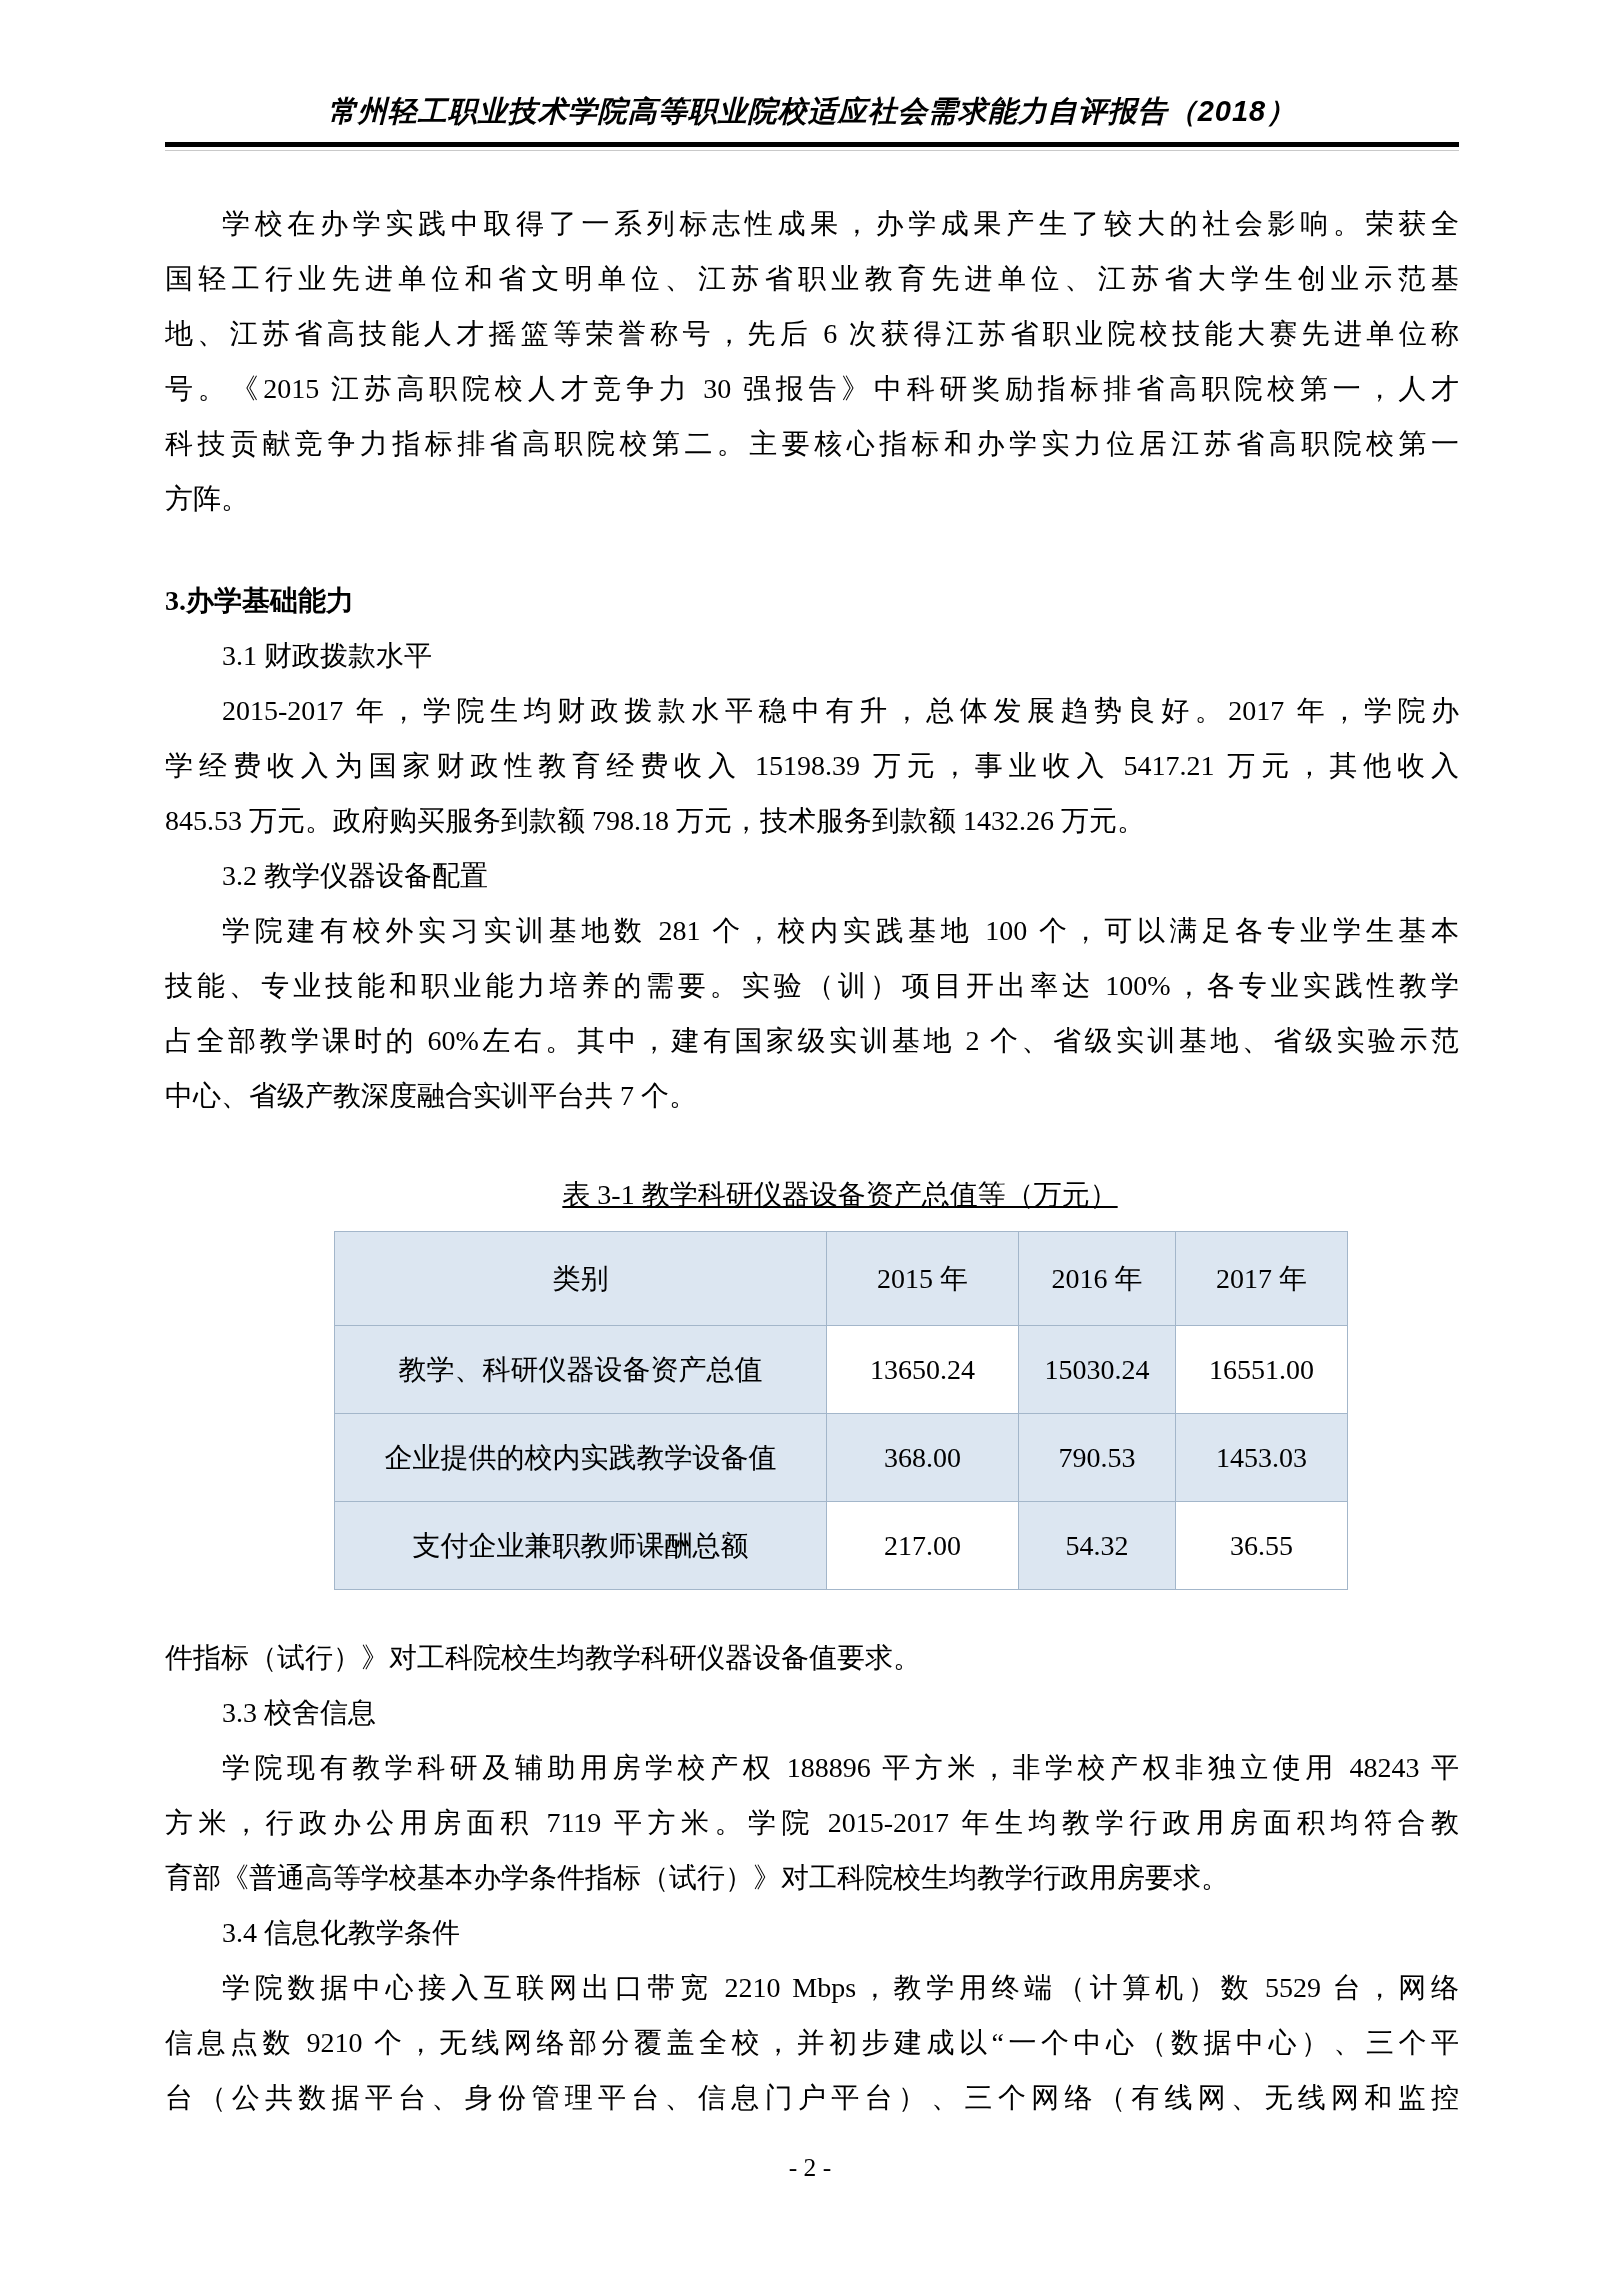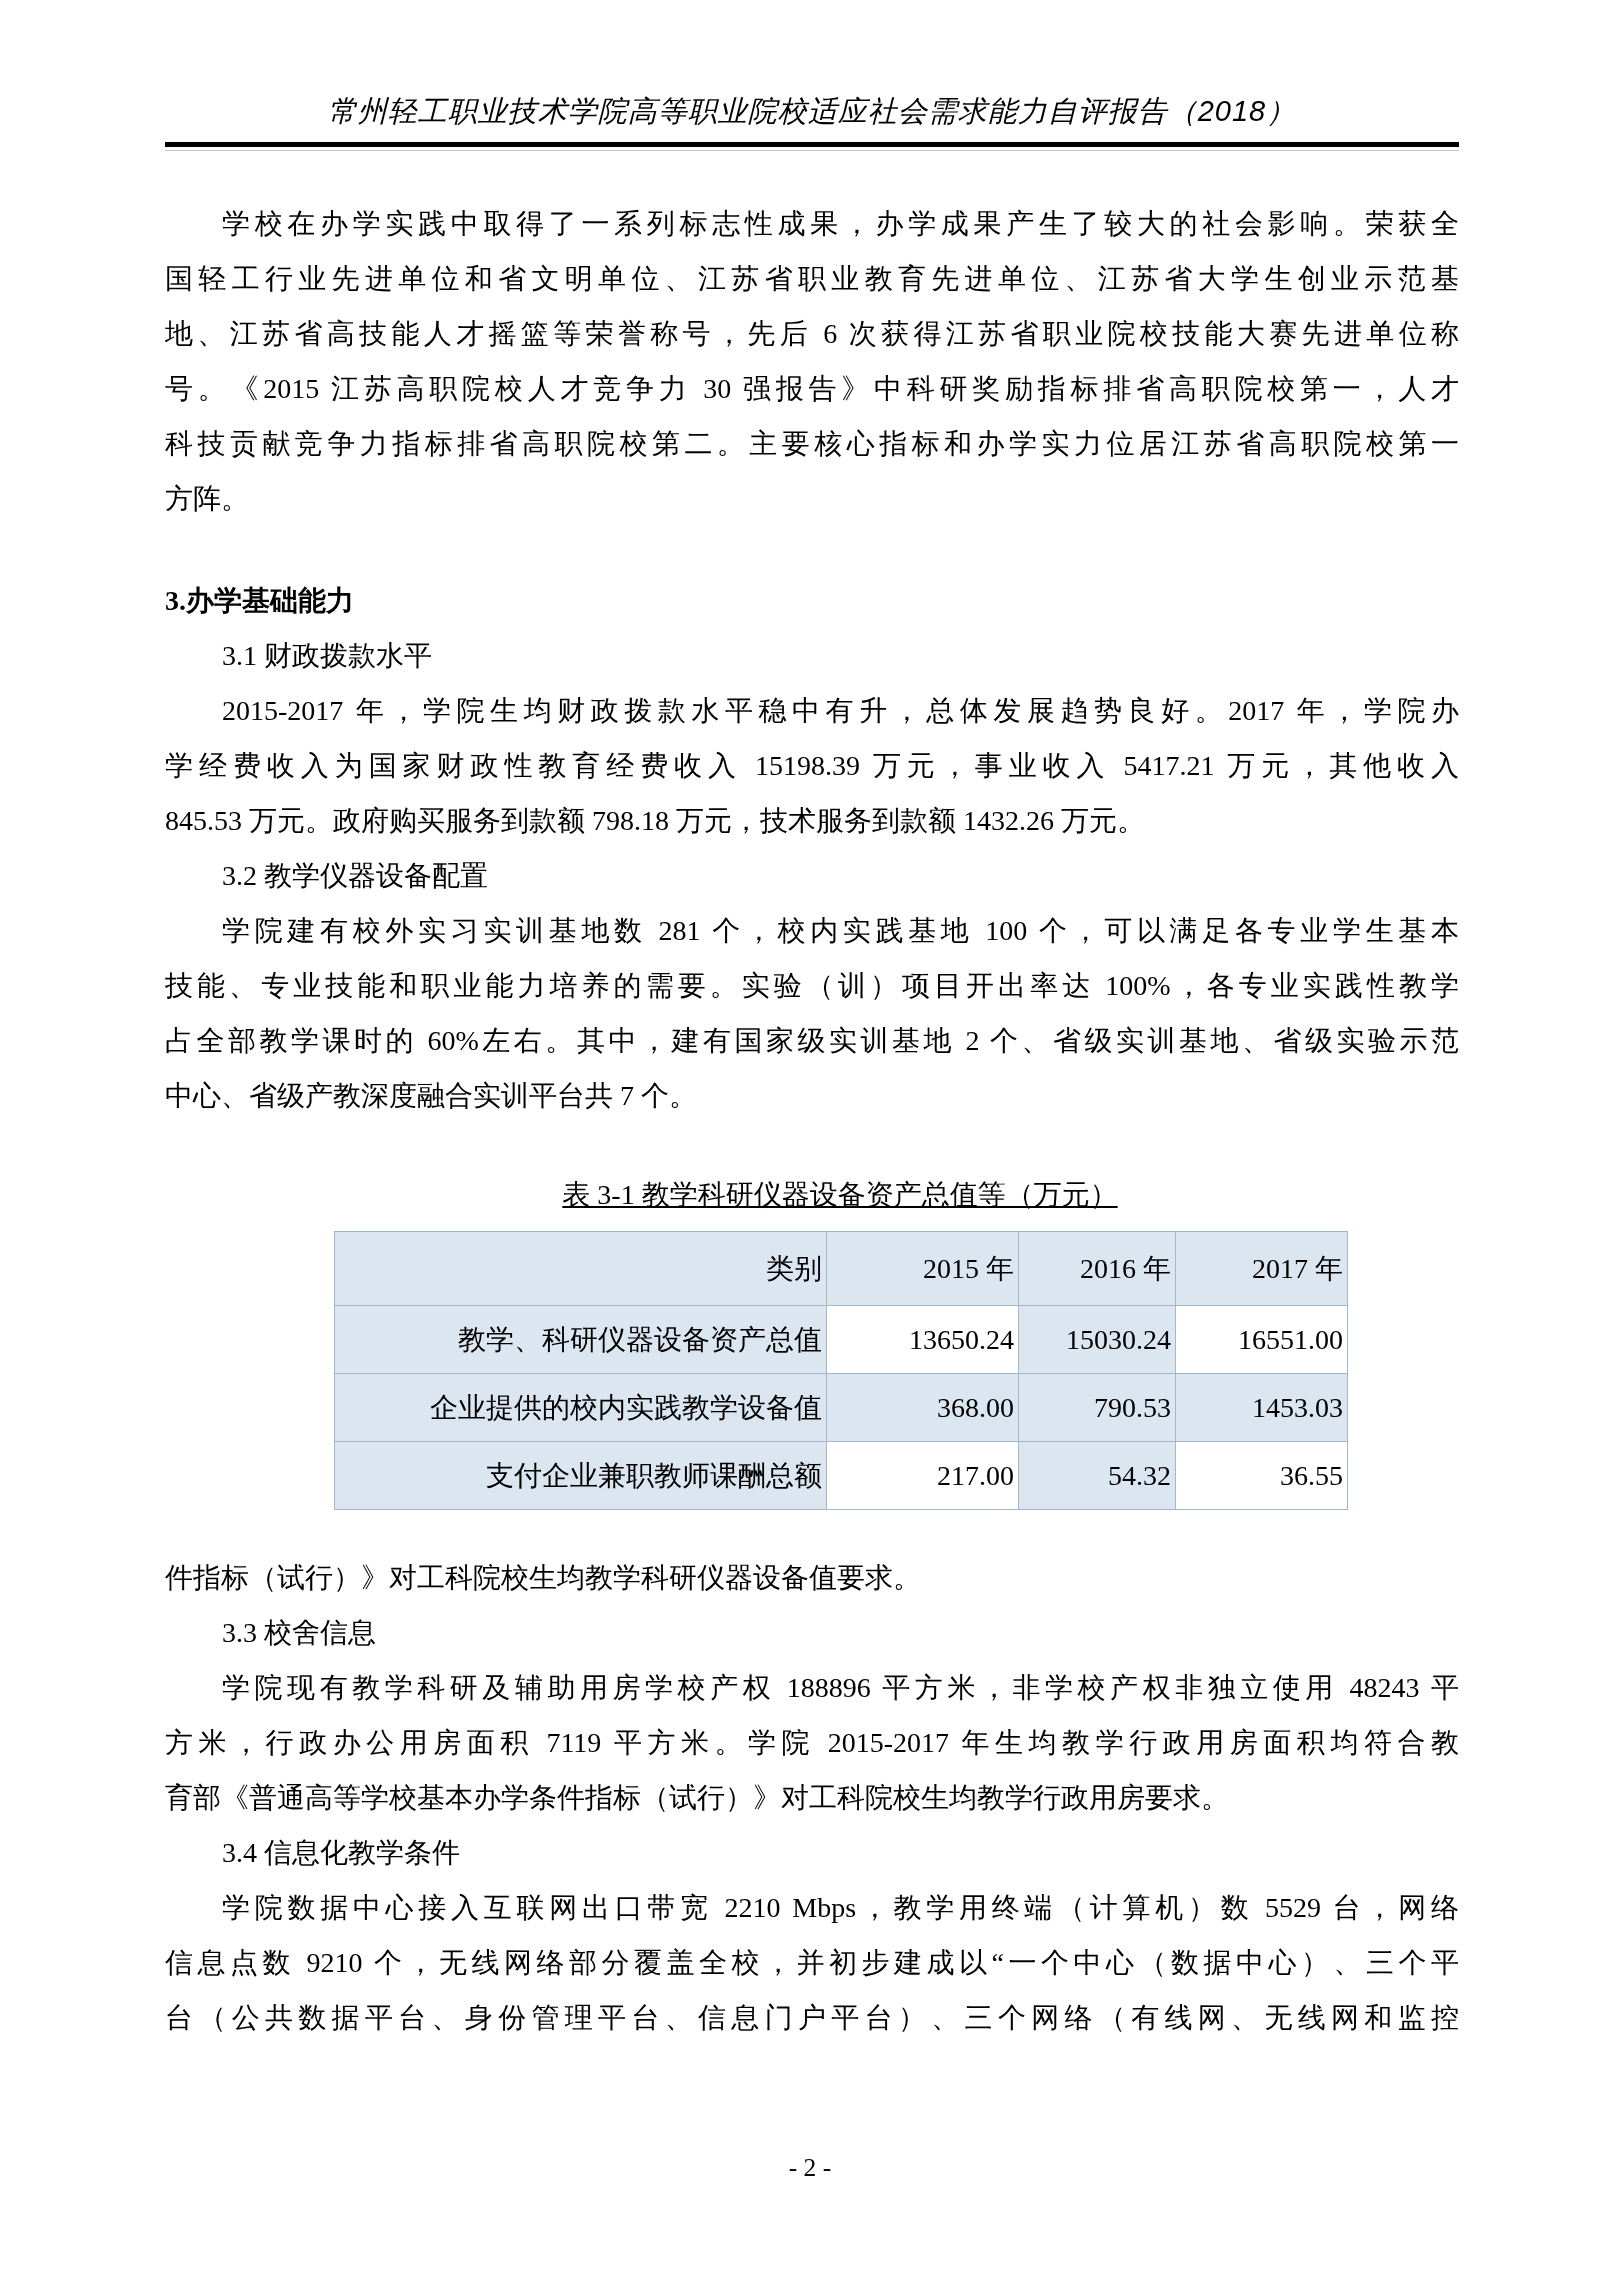--- a/index.html
+++ b/index.html
@@ -12,21 +12,21 @@
     overflow:hidden;
   }
   .content{
     position:absolute;left:165px;top:0;width:1294px;
   }
   
   .hdr{padding-top:90px;}
   .hdr-title{
     text-align:center;
     font-family:"Liberation Sans","DejaVu Sans",sans-serif;
-    font-weight:normal;font-style:italic;
+    font-weight:bold;font-style:italic;
     font-size:29px;line-height:43px;
     letter-spacing:1px;
   }
   .hdr-rule{margin-top:8.8px;height:4.9px;background:#000;}
   .hdr-rule2{margin-top:2.9px;height:1px;background:#c9c9c9;}
   .spacer{width:100%;}
   
   .ln{
     font-size:28px;line-height:55px;height:55px;
     white-space:nowrap;
@@ -49,22 +49,22 @@
     font-size:28px;line-height:55px;height:55px;text-decoration:underline;
   }
   table.t31{
     border-collapse:collapse;
     margin-left:169px;margin-top:9.8px;
     table-layout:fixed;width:1012px;
     font-size:28px;
   }
   table.t31 td{
     border:1px solid #a3b6ca;
-    text-align:right;vertical-align:middle;
-    padding:4px;
+    text-align:center;vertical-align:middle;
+    padding:14px;
     overflow:hidden;
   }
   table.t31 tr.hrow td{height:65px;}
   table.t31 tr.drow td{height:59px;}
   td.s{background:#dce6f1;}
   td.w{background:#ffffff;}
   
   .footer{
     position:absolute;left:0;top:2148px;width:100%;
     text-align:center;font-size:25.5px;line-height:39px;

